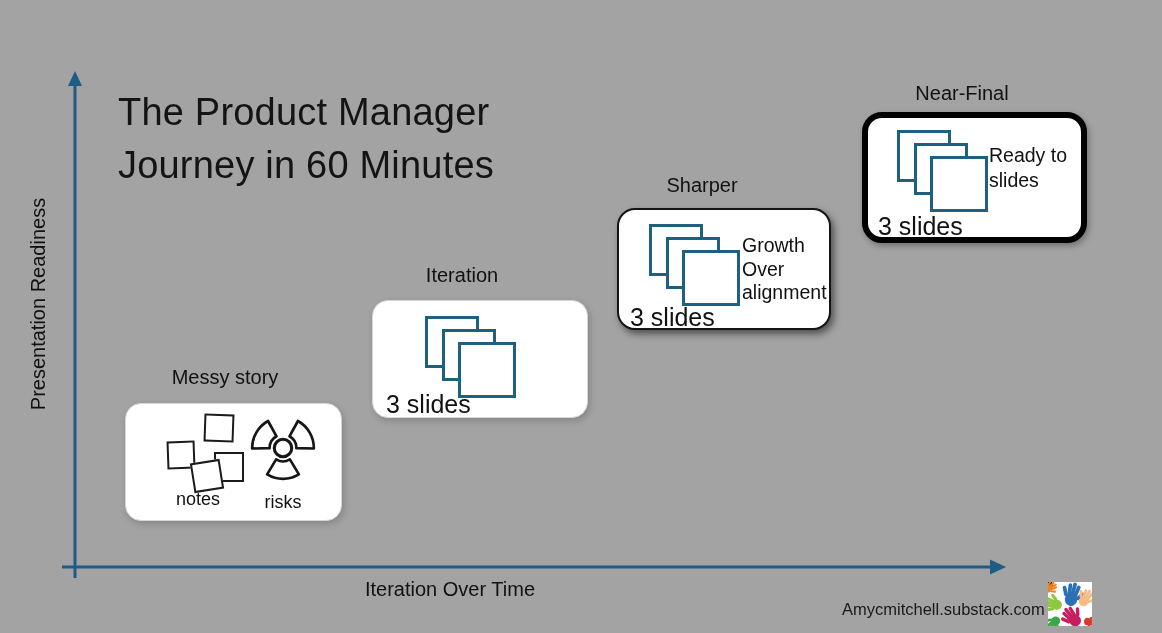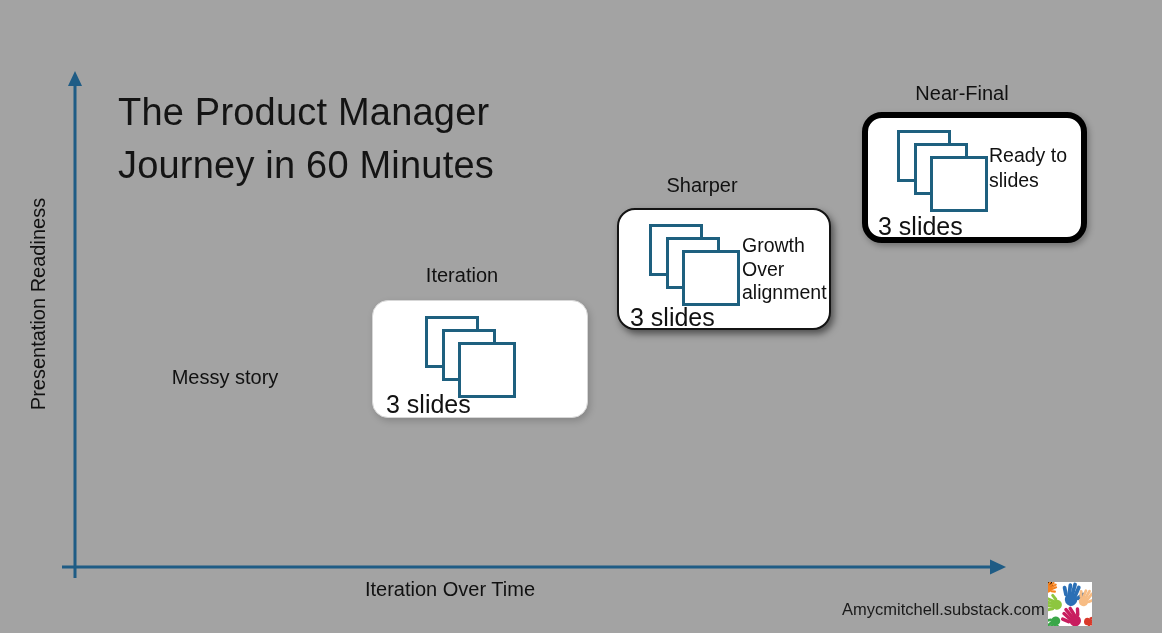--- a/index.html
+++ b/index.html
@@ -68,20 +68,38 @@
 
   <div class="title">
     <div>The Product Manager</div>
     <div>Journey in 60 Minutes</div>
   </div>
 
   <div class="y-label">Presentation Readiness</div>
   <div class="x-label">Iteration Over Time</div>
 
   <div class="stage-label" style="left:125px;top:366px;width:200px">Messy story</div>
+  <div class="card card-light" style="left:125px;top:403px;width:217px;height:118px">
+    <div class="notes-cluster">
+      <div class="note note-a"></div>
+      <div class="note note-b"></div>
+      <div class="note note-c"></div>
+      <div class="note note-d"></div>
+    </div>
+    <div class="icon-caption" style="left:18px;top:85px;width:108px">notes</div>
+    <svg class="radiation" width="72" height="72" viewBox="0 0 70 70">
+      <g fill="#fff" stroke="#161616" stroke-width="2.6" stroke-linejoin="round">
+        <path id="blade" d="M41.70 45.14 L50.45 59.71 A30 30 0 0 1 19.55 59.71 L28.30 45.14 A13 13 0 0 0 41.70 45.14 Z"></path>
+        <use href="#blade" transform="rotate(120 35 34)"></use>
+        <use href="#blade" transform="rotate(240 35 34)"></use>
+        <circle cx="35" cy="34" r="8.5" stroke-width="3"></circle>
+      </g>
+    </svg>
+    <div class="icon-caption" style="left:121px;top:88px;width:72px">risks</div>
+  </div>
 
   <div class="stage-label" style="left:372px;top:264px;width:180px">Iteration</div>
   <div class="card card-light" style="left:372px;top:300px;width:216px;height:118px">
     <div class="stack" style="left:52px;top:15px">
       <div class="slide s1"></div>
       <div class="slide s2"></div>
       <div class="slide s3"></div>
     </div>
     <div class="count-caption" style="left:13px;top:89px">3 slides</div>
   </div>

